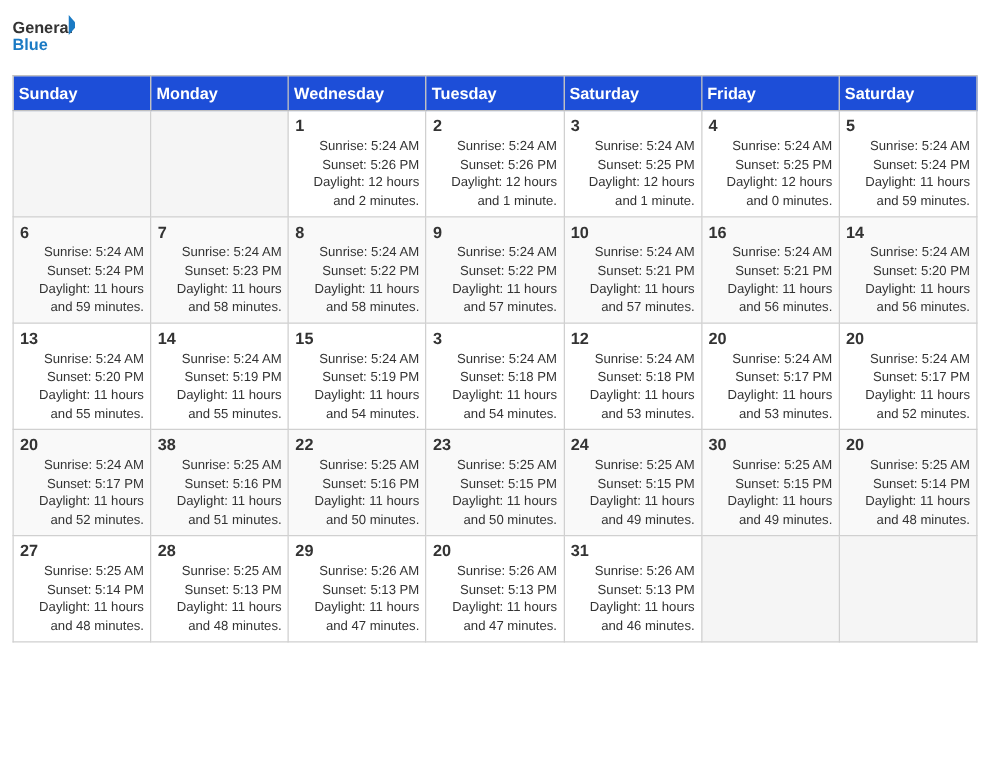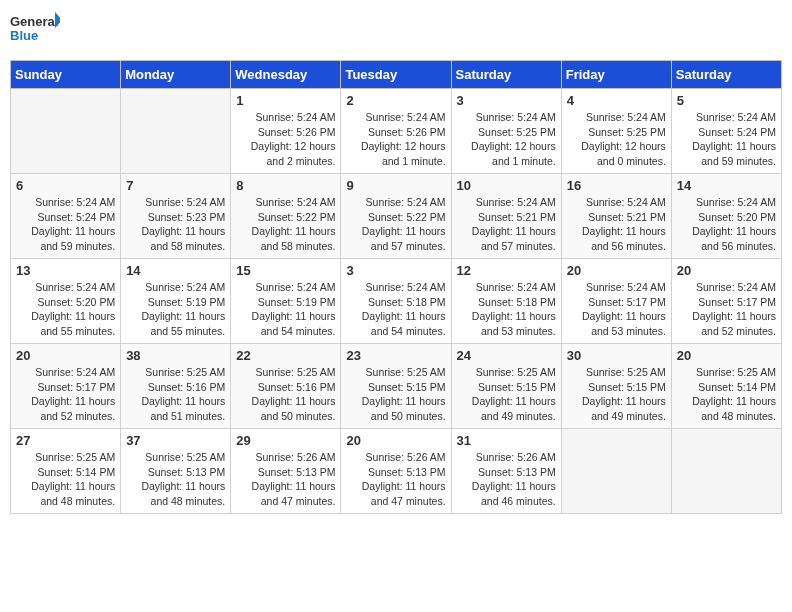--- a/index.html
+++ b/index.html
@@ -273,21 +273,21 @@
         </td>
       </tr>
       <tr>
         <td>
           <span class="day-num">27</span>
           <div class="cell-text" style="white-space: pre-line;">Sunrise: 5:25 AM
 Sunset: 5:14 PM
 Daylight: 11 hours and 48 minutes.</div>
         </td>
         <td>
-          <span class="day-num">37</span>
+          <span class="day-num">28</span>
           <div class="cell-text" style="white-space: pre-line;">Sunrise: 5:25 AM
 Sunset: 5:13 PM
 Daylight: 11 hours and 48 minutes.</div>
         </td>
         <td>
           <span class="day-num">29</span>
           <div class="cell-text" style="white-space: pre-line;">Sunrise: 5:26 AM
 Sunset: 5:13 PM
 Daylight: 11 hours and 47 minutes.</div>
         </td>

